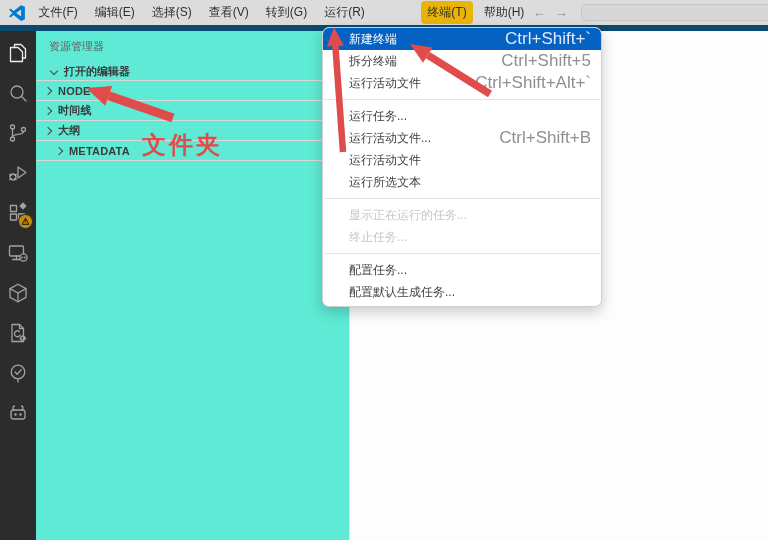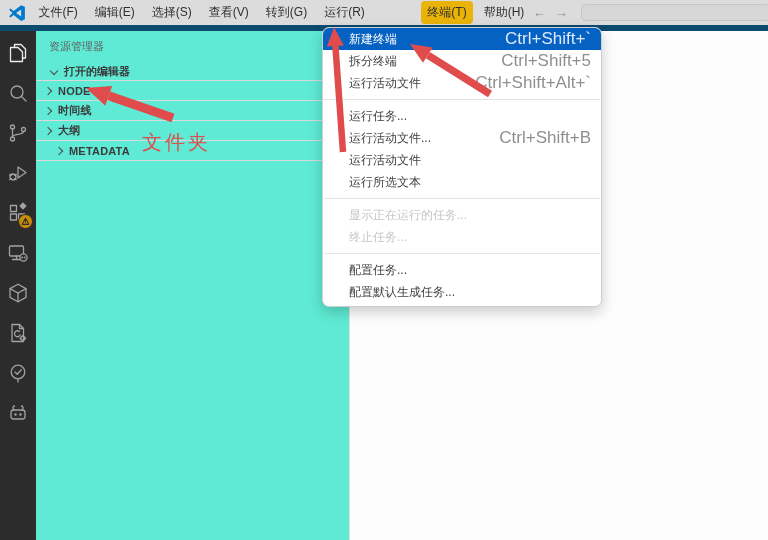--- a/index.html
+++ b/index.html
@@ -55,21 +55,21 @@
   .menu-item{display:flex;align-items:center;height:22px;padding:0 10px 0 26px;
     font-size:12px;color:#3f3f3f;white-space:nowrap;}
   .menu-item .shortcut{margin-left:auto;font-size:17px;color:#8f8f8f;padding-left:14px;}
   .menu-item.selected{background:#0561c2;color:#ffffff;}
   .menu-item.selected .shortcut{color:#dfe9fa;}
   .menu-item.disabled{color:#c6c6c6;}
   .menu-sep{border-top:1px solid #e4e4e4;margin:5px 1px;}
 
   
   .annotations{position:absolute;left:0;top:0;width:768px;height:540px;pointer-events:none;z-index:60;}
-  .folder-label{position:absolute;left:142px;top:129px;font-size:20px;font-weight:400;
+  .folder-label{position:absolute;left:142px;top:129px;font-size:24px;font-weight:700;
     color:#e04c4c;letter-spacing:3px;z-index:60;pointer-events:none;}
 </style>
 </head>
 <body>
 
 <div class="screen">
 
   <div class="titlebar">
     <svg class="logo" viewBox="0 0 24 24">
       <path fill="#007acc" fill-rule="evenodd" d="M17.5 1.5 L22.5 3.8 V20.2 L17.5 22.5 L7.5 14.7 L3.3 18 L1.5 16.4 L6 12 L1.5 7.6 L3.3 6 L7.5 9.3 Z M17.5 7.2 L10.8 12 L17.5 16.8 Z"></path>

